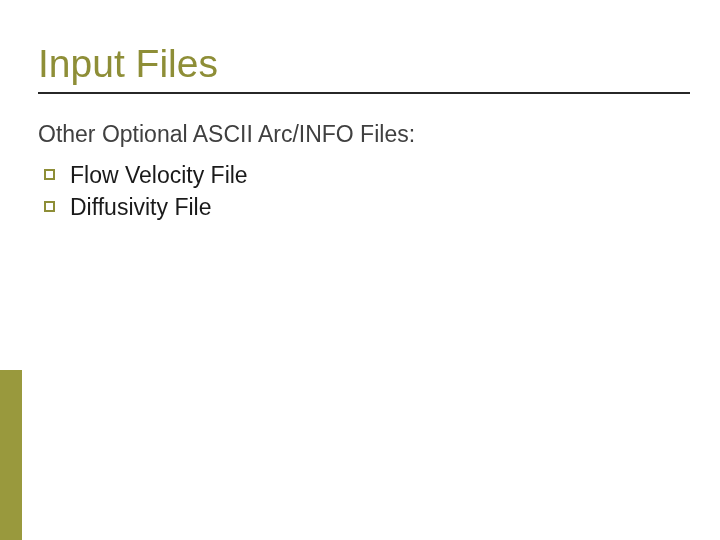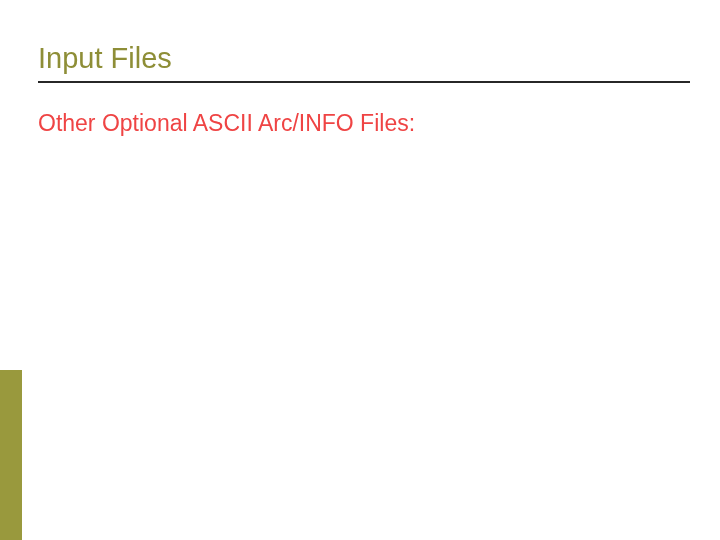--- a/index.html
+++ b/index.html
@@ -19,34 +19,34 @@
     height: 170px;
     background: #99993d;
   }
   .content {
     position: absolute;
     left: 38px;
     top: 42px;
     right: 30px;
   }
   .title {
-    font-size: 29px;
+    font-size: 39px;
     color: #8e8e37;
     font-weight: 400;
     font-family: Verdana, Geneva, sans-serif;
     margin-bottom: 6px;
   }
   .title-rule {
     border: none;
     border-top: 2px solid #272727;
     margin-bottom: 26px;
   }
   .subheading {
     font-size: 23px;
-    color: #ef4444;
+    color: #404040;
     font-weight: 400;
     margin-bottom: 10px;
     line-height: 1.25;
   }
   .note {
     font-size: 20px;
     color: #1a1a1a;
     font-weight: 400;
     margin-left: 34px;
     margin-bottom: 14px;
@@ -77,13 +77,21 @@
 </style>
 </head>
 <body>
 
 <div class="side-accent"></div>
 
 <div class="content">
   <h1 class="title">Input Files</h1>
   <hr class="title-rule">
   <div class="subheading">Other Optional ASCII Arc/INFO Files:</div>
+  <ul class="bullet-list">
+    <li class="bullet-item">
+      <span>Flow Velocity File</span>
+    </li>
+    <li class="bullet-item">
+      <span>Diffusivity File</span>
+    </li>
+  </ul>
 </div>
 
 </body></html>

